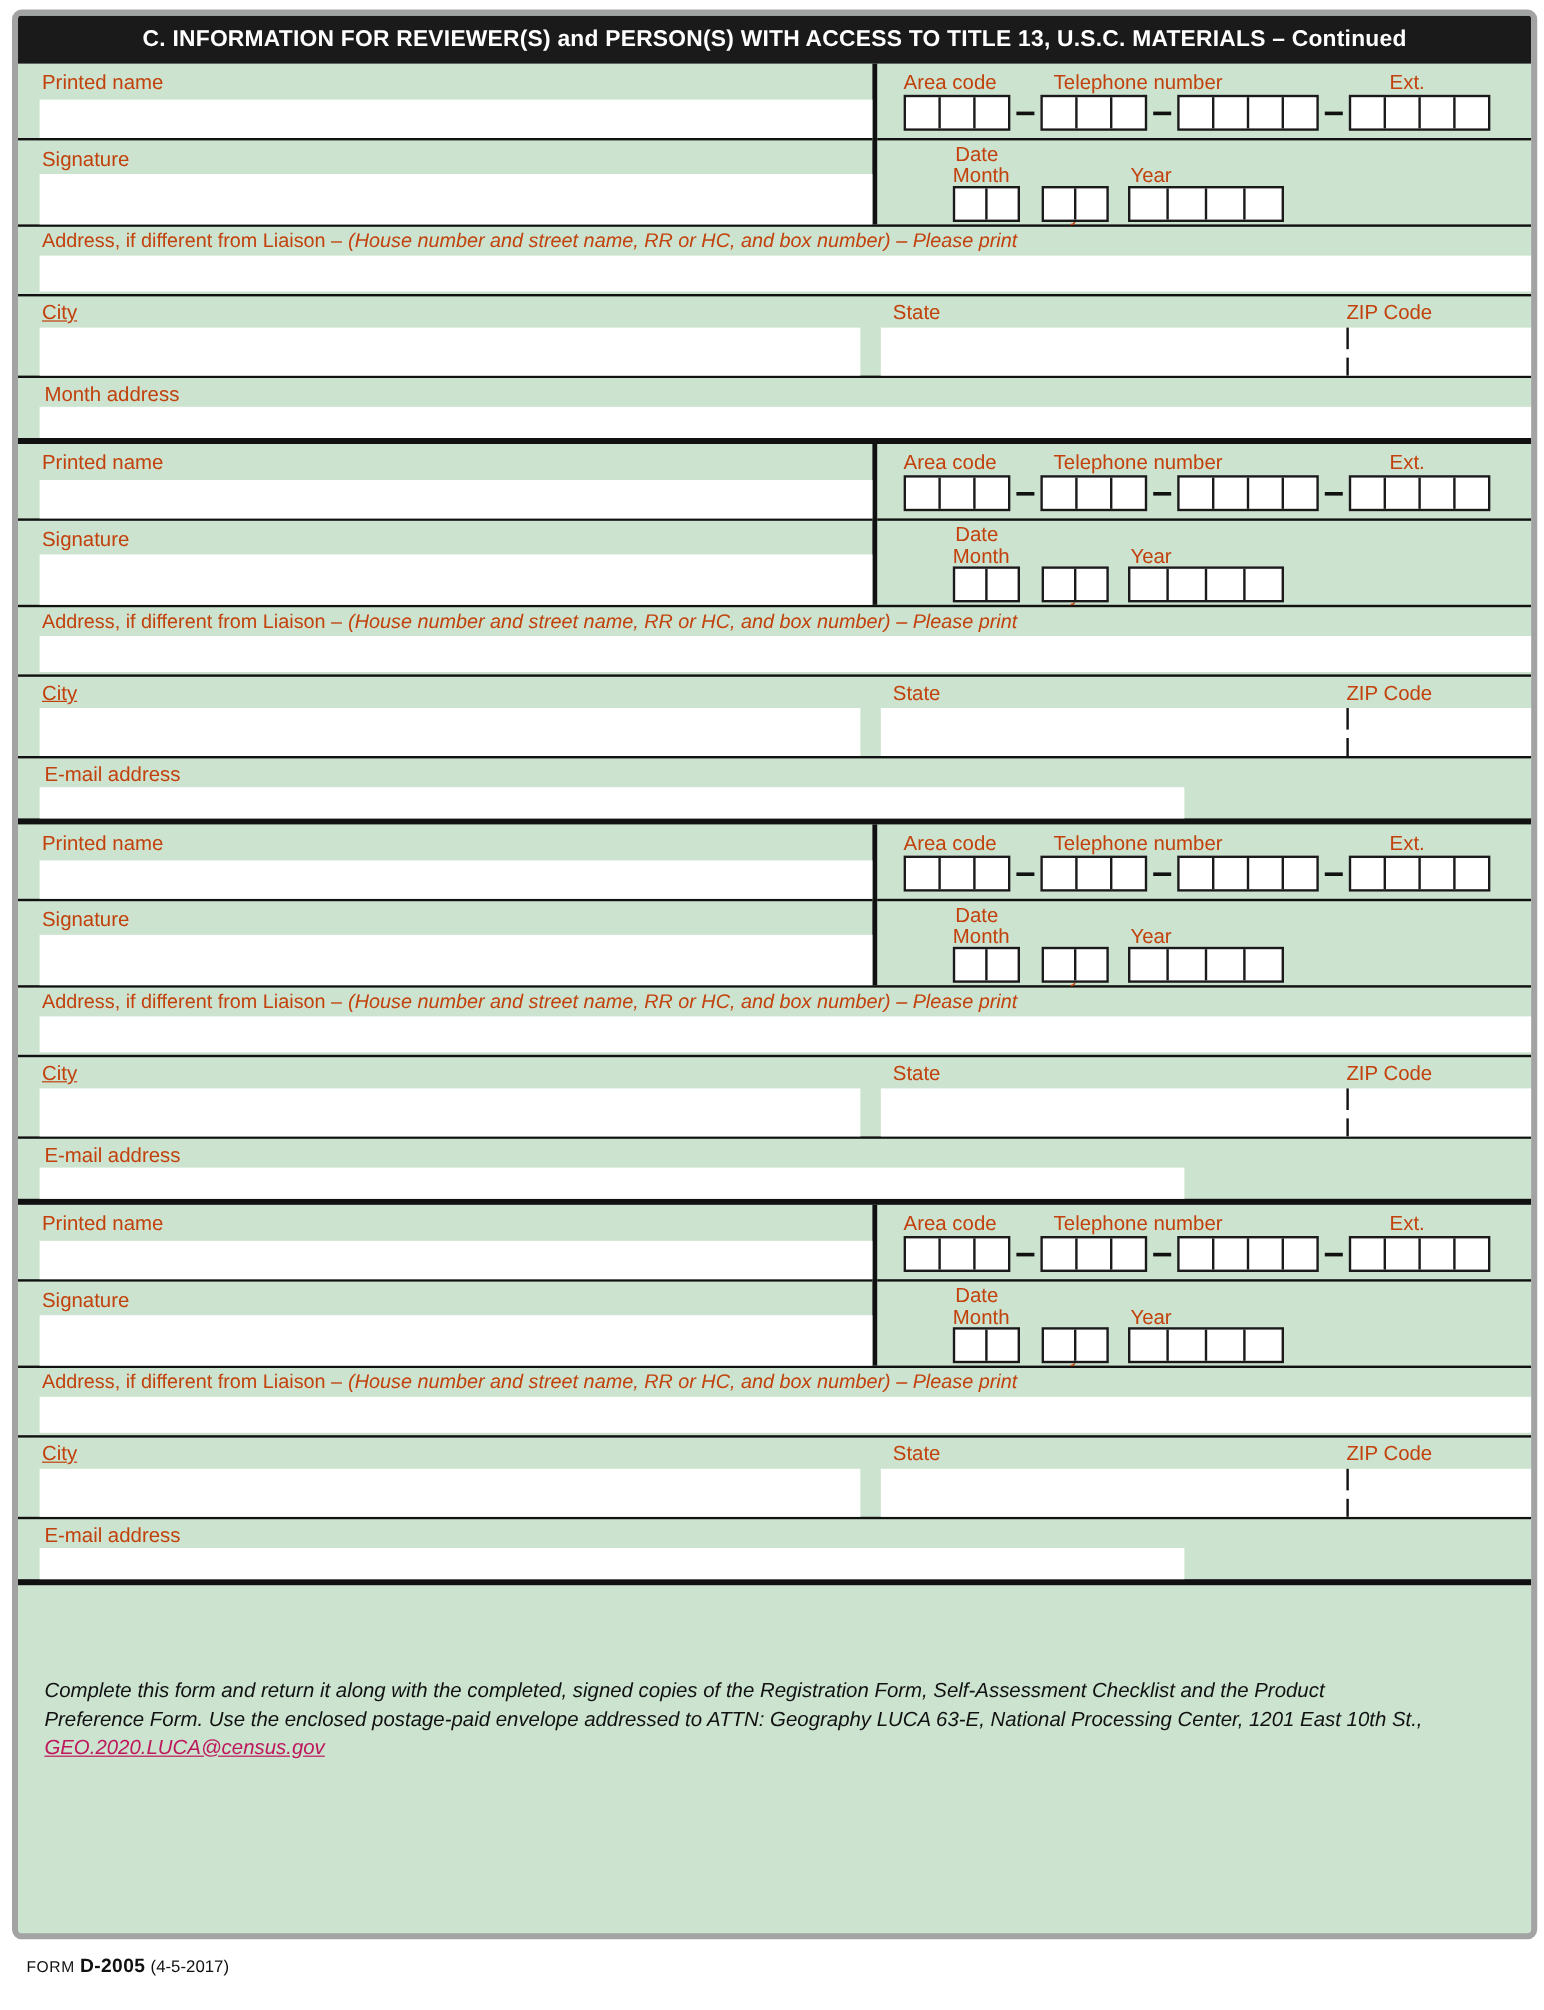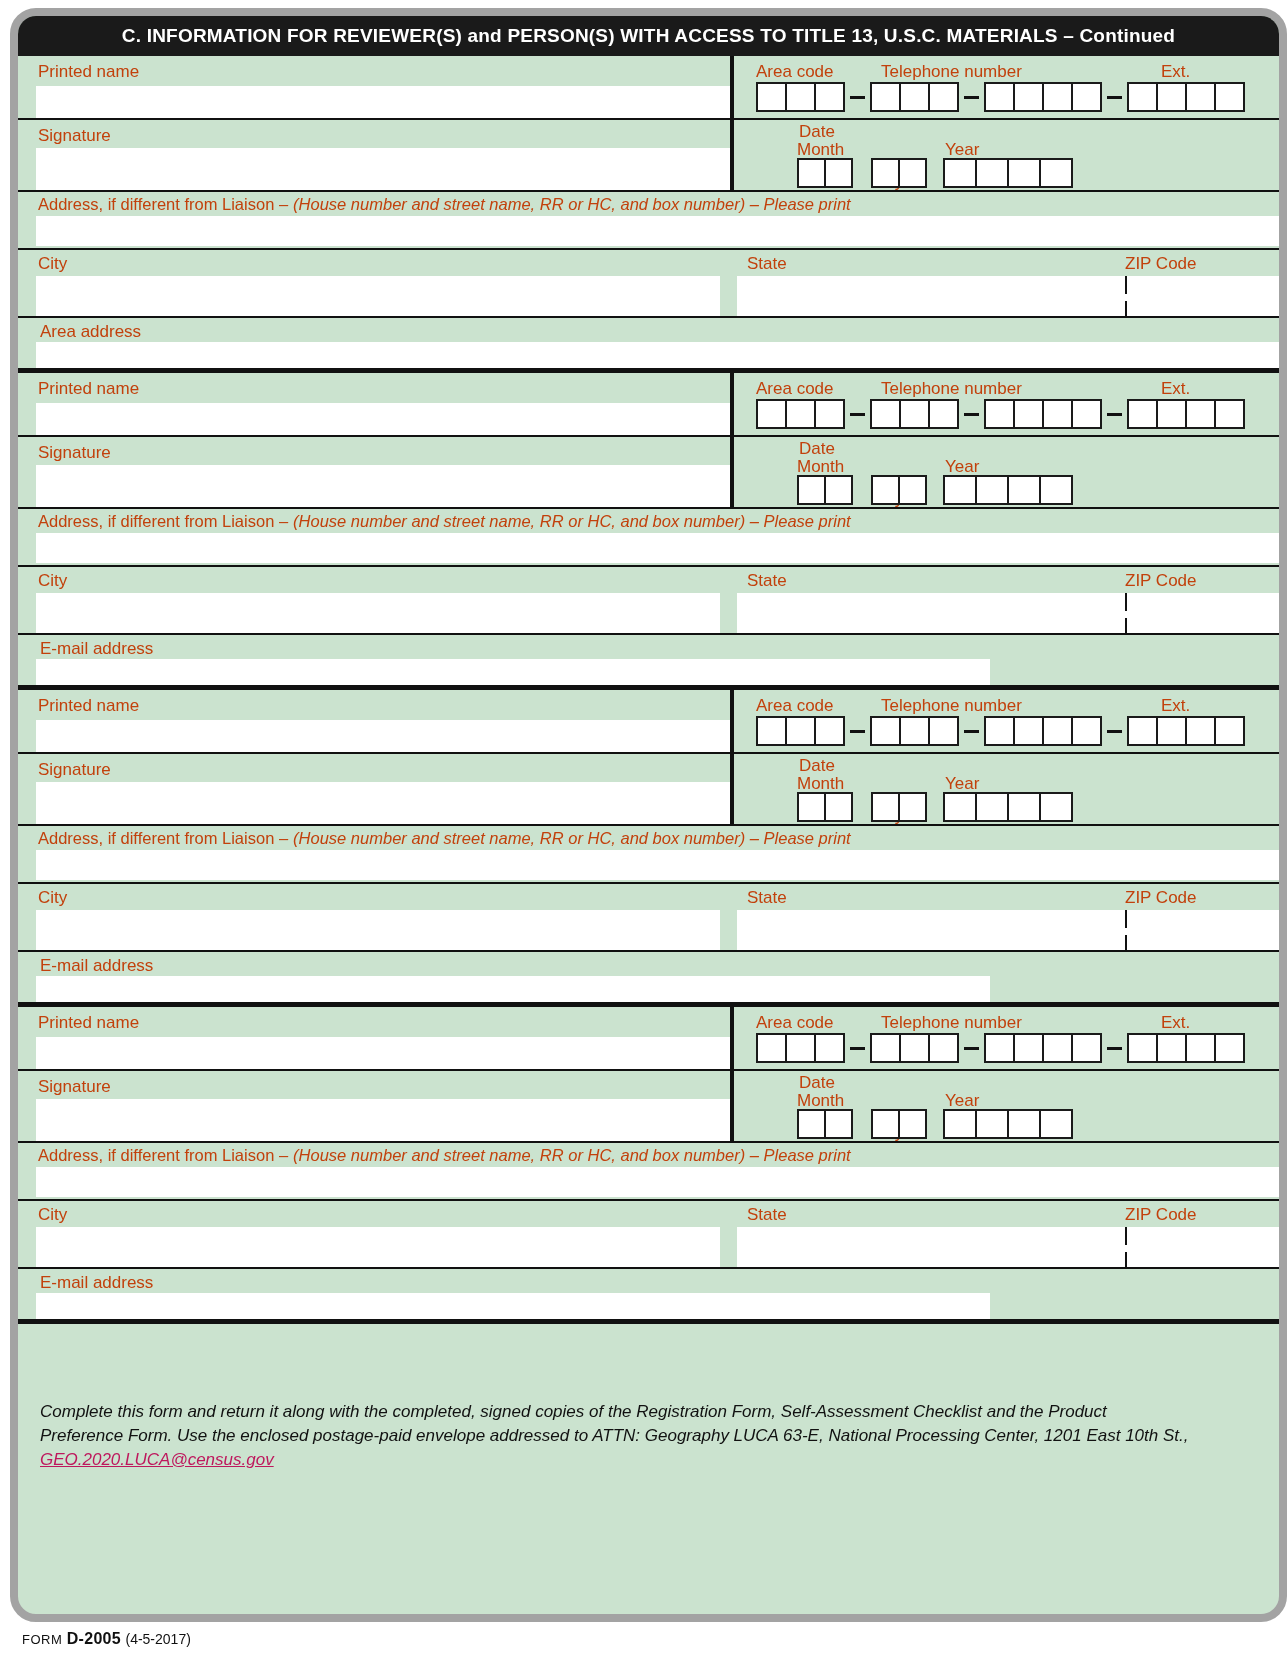--- a/index.html
+++ b/index.html
@@ -2,21 +2,21 @@
 <html><head>
 <meta charset="utf-8">
 <style>
   html,body { margin:0; padding:0; }
   body {
     width:1287px; height:1675px; position:relative;
     background:#ffffff; font-family:"Liberation Sans", sans-serif; color:#111;
   }
   .formbox {
     position:absolute; left:10px; top:8px; width:1261px; height:1598px;
-    border:8px solid #a3a3a3; border-radius:26px; background:#cbe3cf; overflow:hidden;
+    border:5px solid #a3a3a3; border-radius:8px; background:#cbe3cf; overflow:hidden;
   }
   .header { height:40px; background:#1a1a1a; display:flex; align-items:center; justify-content:center; }
   .title { color:#fff; font-weight:bold; font-size:19px; letter-spacing:0.2px; white-space:nowrap; }
 
   .block { position:relative; height:312px; border-bottom:5px solid #111; }
 
   .cols { display:flex; height:134px; border-bottom:2px solid #111; }
   .col-left { width:712px; position:relative; }
   .divider { width:4px; background:#111; }
   .col-right { flex:1; position:relative; }
@@ -54,21 +54,21 @@
   .cellgroup i:last-child { border-right:none; }
   .cellgroup.narrow i { width:25px; }
   .cellgroup.wide i { width:30px; }
   .dash { width:15px; height:3px; background:#111; margin:0 5px; }
 
   .r3 { position:relative; height:56px; border-bottom:2px solid #111; }
   .r3 .lbl { position:absolute; left:20px; top:3px; font-size:16.5px; white-space:nowrap; }
   .r3 .input { position:absolute; left:18px; right:0; top:24px; height:30px; background:#fff; }
 
   .r4 { position:relative; height:66px; border-bottom:2px solid #111; }
-  .r4 .city-l  { position:absolute; left:20px; top:4px; }
+  .r4 .city-l  { position:absolute; left:20px; top:4px;text-decoration:underline; }
   .r4 .state-l { position:absolute; left:729px; top:4px; }
   .r4 .zip-l   { position:absolute; left:1107px; top:4px; }
   .city-input  { position:absolute; left:18px; width:684px; top:26px; bottom:0; background:#fff; }
   .state-input { position:absolute; left:719px; right:0; top:26px; bottom:0; background:#fff; }
   .zipsep { position:absolute; left:388px; top:0; bottom:0; width:2px; }
   .zipsep .s1 { position:absolute; left:0; top:0; width:2px; height:18px; background:#111; }
   .zipsep .s2 { position:absolute; left:0; top:25px; width:2px; height:15px; background:#111; }
 
   .r5 { position:relative; height:50px; }
   .r5 .lbl { position:absolute; left:22px; top:4px; }
@@ -179,21 +179,21 @@
       <div class="city-input"></div>
       <div class="state-input">
         <div class="zipsep">
               <i class="s1"></i>
               <i class="s2"></i>
             </div>
         <div style="position:absolute;left:390px;top:0;right:0;bottom:0;"></div>
       </div>
     </div>
     <div class="r5">
-      <div class="lbl">Area address</div>
+      <div class="lbl">Month address</div>
       <div class="email-input"></div>
     </div>
   </section>
 
   <section class="block">
     <div class="cols">
       <div class="col-left">
         <div class="r1">
           <div class="lbl">Printed name</div>
           <div class="input"></div>

